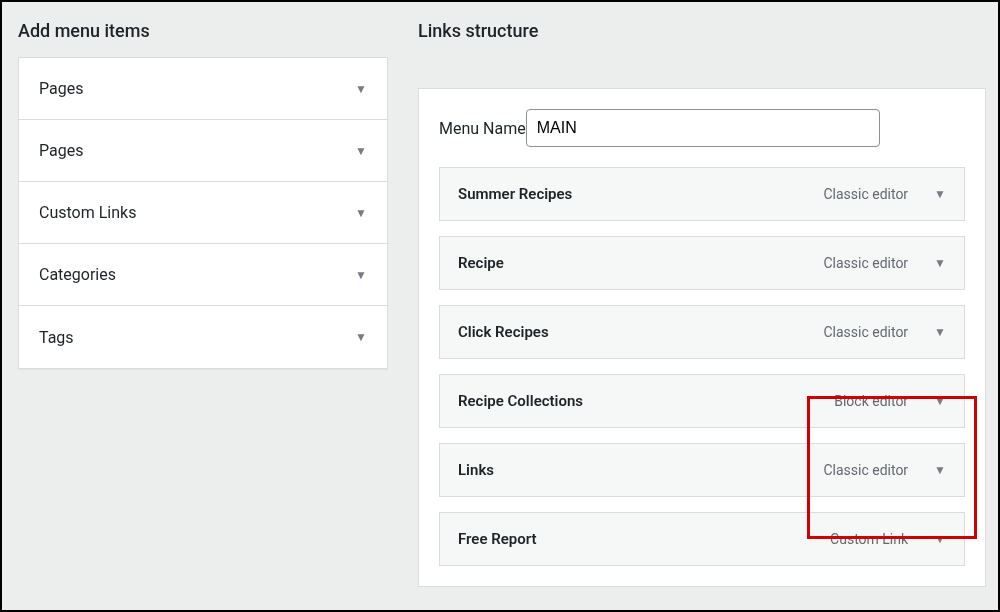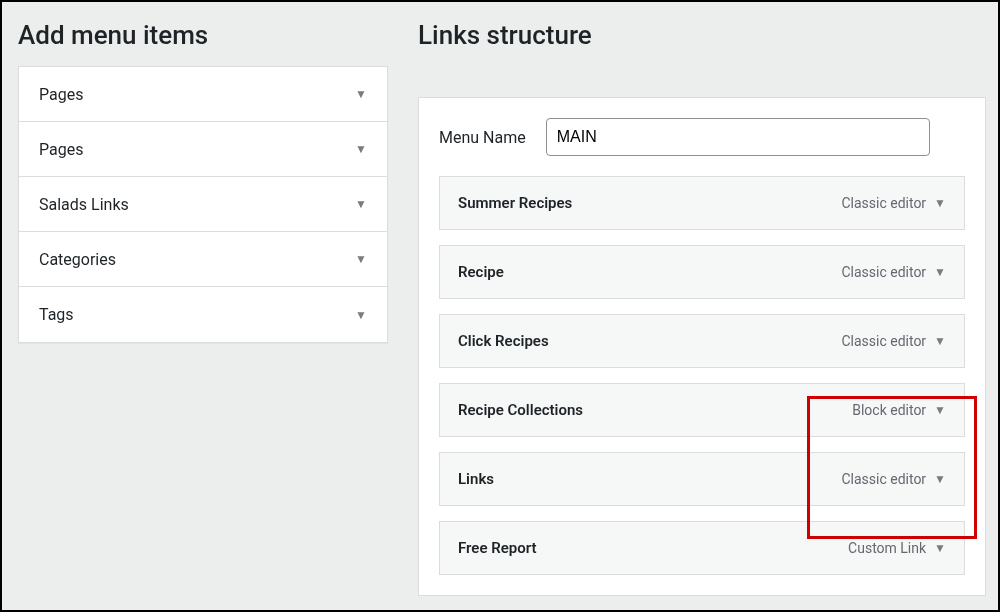--- a/index.html
+++ b/index.html
@@ -1,54 +1,54 @@
 <!DOCTYPE html>
 <html><head>
   <meta charset="utf-8">
   <style>
     * { margin:0; padding:0; box-sizing:border-box; }
     body { width:1000px; height:612px; background:#eceded; font-family:-apple-system,BlinkMacSystemFont,"Segoe UI",Roboto,sans-serif; color:#1d2327; overflow:hidden; border:2px solid #000; position:relative; }
     .wrap { display:flex; padding:18px 12px 0 16px; gap:30px; }
     .col-left { width:370px; }
     .col-right { flex:1; }
-    h2 { font-size:26px; font-weight:500; margin-bottom:16px; color:#1d2327; }
+    h2 { font-size:18px; font-weight:500; margin-bottom:16px; color:#1d2327; }
     .accordion { border:1px solid #dcdcde; background:#fff; box-shadow:0 1px 1px rgba(0,0,0,0.04); }
-    .acc-item { border-bottom:1px solid #dcdcde; height:55px; display:flex; align-items:center; justify-content:space-between; padding:14px 20px; cursor:pointer; }
+    .acc-item { border-bottom:1px solid #dcdcde; height:62px; display:flex; align-items:center; justify-content:space-between; padding:14px 20px; cursor:pointer; }
     .acc-item:last-child { border-bottom:none; }
     .acc-item .label { font-size:16px; color:#1d2327; }
     .caret { color:#787c82; font-size:12px; }
-    .menu-name-row { border:1px solid #dcdcde; background:#fff; padding:20px; display:flex; align-items:center; gap:20px; border-bottom:none;margin-top:47px; }
+    .menu-name-row { border:1px solid #dcdcde; background:#fff; padding:20px; display:flex; align-items:center; border-bottom:none;margin-top:47px; }
     .menu-name-row label { font-size:16px; color:#1d2327; }
-    .menu-name-row input { height:38px; width:384px; border:1px solid #8c8f94; border-radius:4px; padding:0 10px; font-size:16px; }
+    .menu-name-row input { height:38px; width:354px; border:1px solid #8c8f94; border-radius:4px; padding:0 10px; font-size:16px; }
     .instructions { border:1px solid #dcdcde; border-top:1px solid #dcdcde; background:#fff; padding:24px 20px 22px 20px; font-size:16px; line-height:1.5; color:#1d2327; white-space:nowrap; overflow:hidden; }
     .menu-items { background:#fff; border:1px solid #dcdcde; border-top:none; padding:0 20px 20px 20px; position:relative; }
     .menu-item { height:54px; border:1px solid #dcdcde; background:#f6f7f7; display:flex; align-items:center; justify-content:space-between; padding:12px 18px; margin-top:15px; cursor:pointer; }
     .menu-item:first-child { margin-top:0; }
     .menu-item .title { font-weight:600; font-size:15px; color:#1d2327; }
-    .menu-item .right { display:flex; align-items:center; gap:8px; }
+    .menu-item .right { display:flex; align-items:center; gap:26px; }
     .menu-item .type { color:#646970; font-size:14px; }
     .highlight { position:absolute; border:3px solid #d10000; pointer-events:none; }
   </style>
 </head>
 <body>
 
 <div class="wrap">
   <div class="col-left">
     <h2>Add menu items</h2>
     <div class="accordion">
       <div class="acc-item">
         <span class="label">Pages</span>
         <span class="caret">▼</span>
       </div>
       <div class="acc-item">
         <span class="label">Pages</span>
         <span class="caret">▼</span>
       </div>
       <div class="acc-item">
-        <span class="label">Salads Links</span>
+        <span class="label">Custom Links</span>
         <span class="caret">▼</span>
       </div>
       <div class="acc-item">
         <span class="label">Categories</span>
         <span class="caret">▼</span>
       </div>
       <div class="acc-item">
         <span class="label">Tags</span>
         <span class="caret">▼</span>
       </div>

